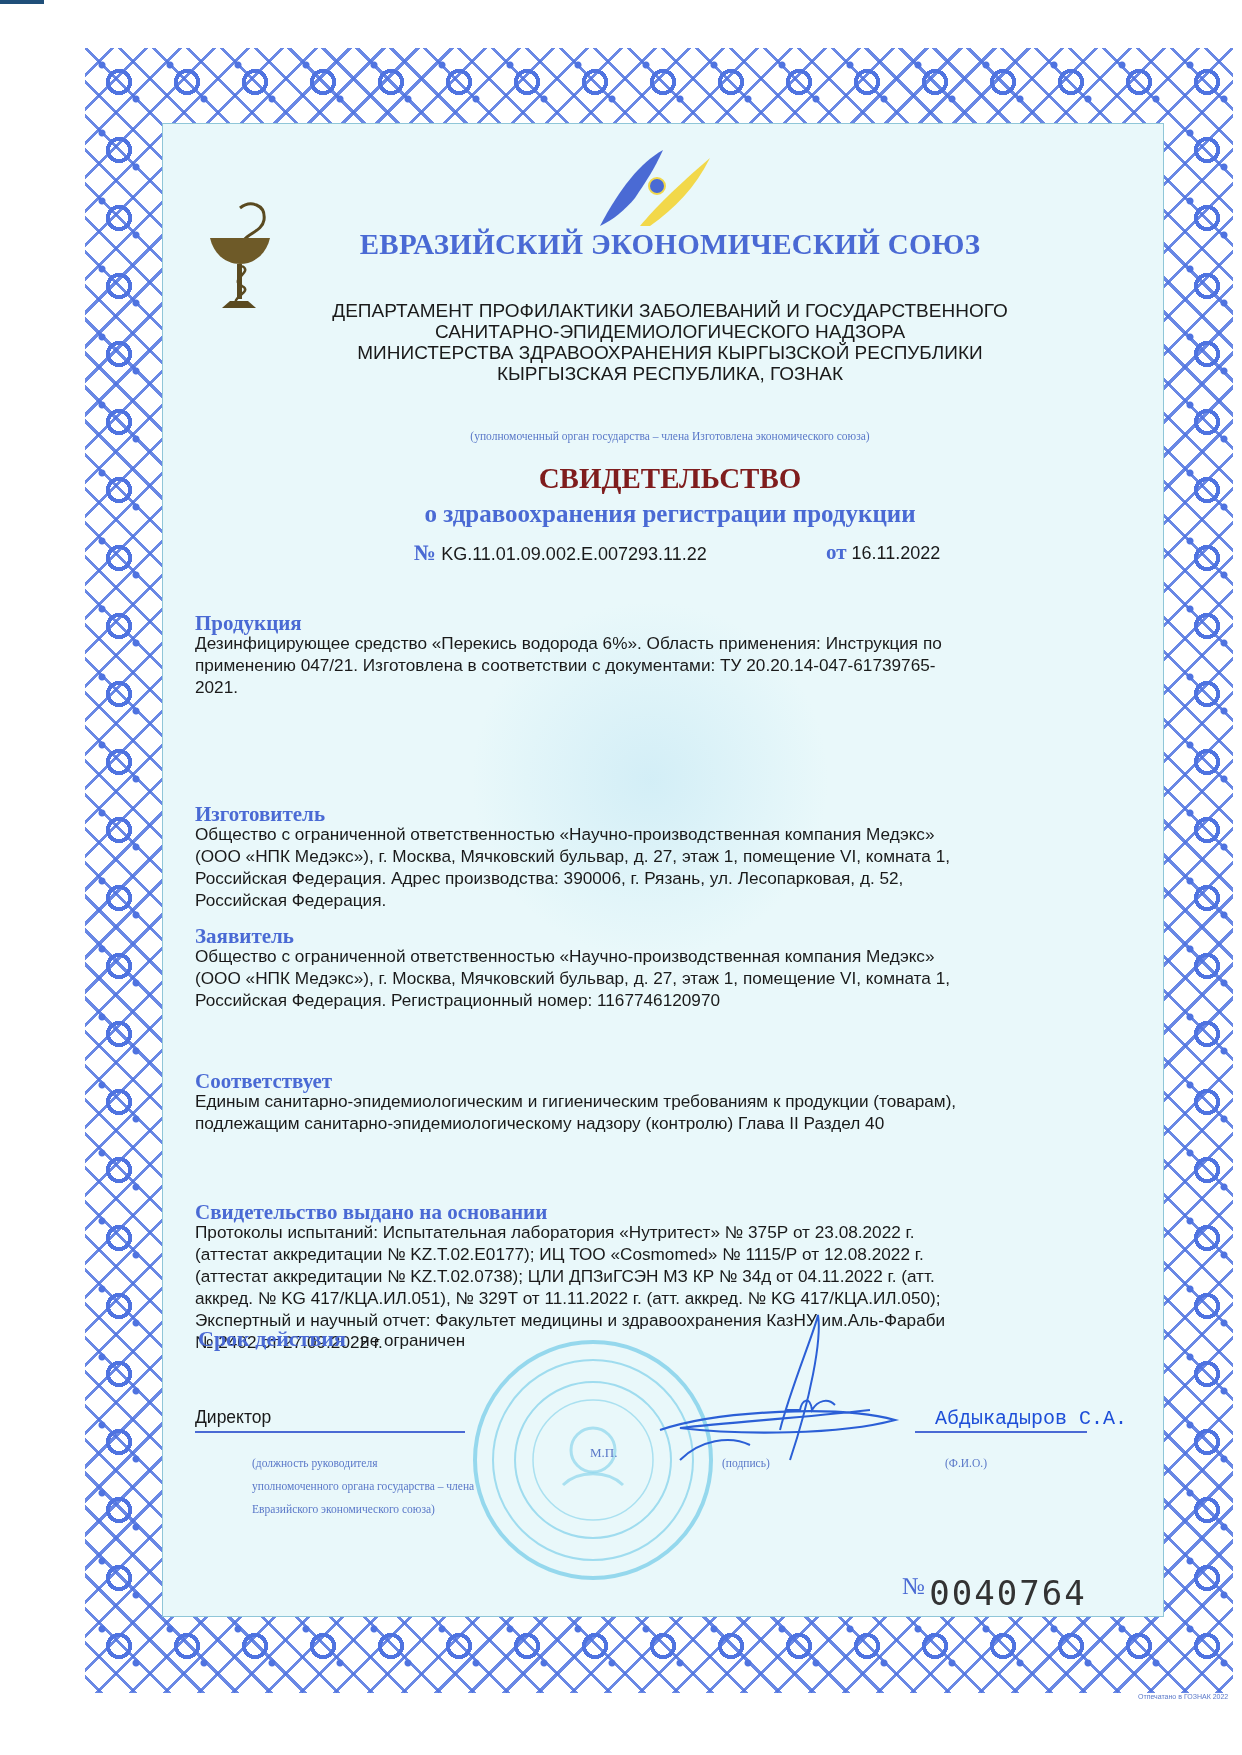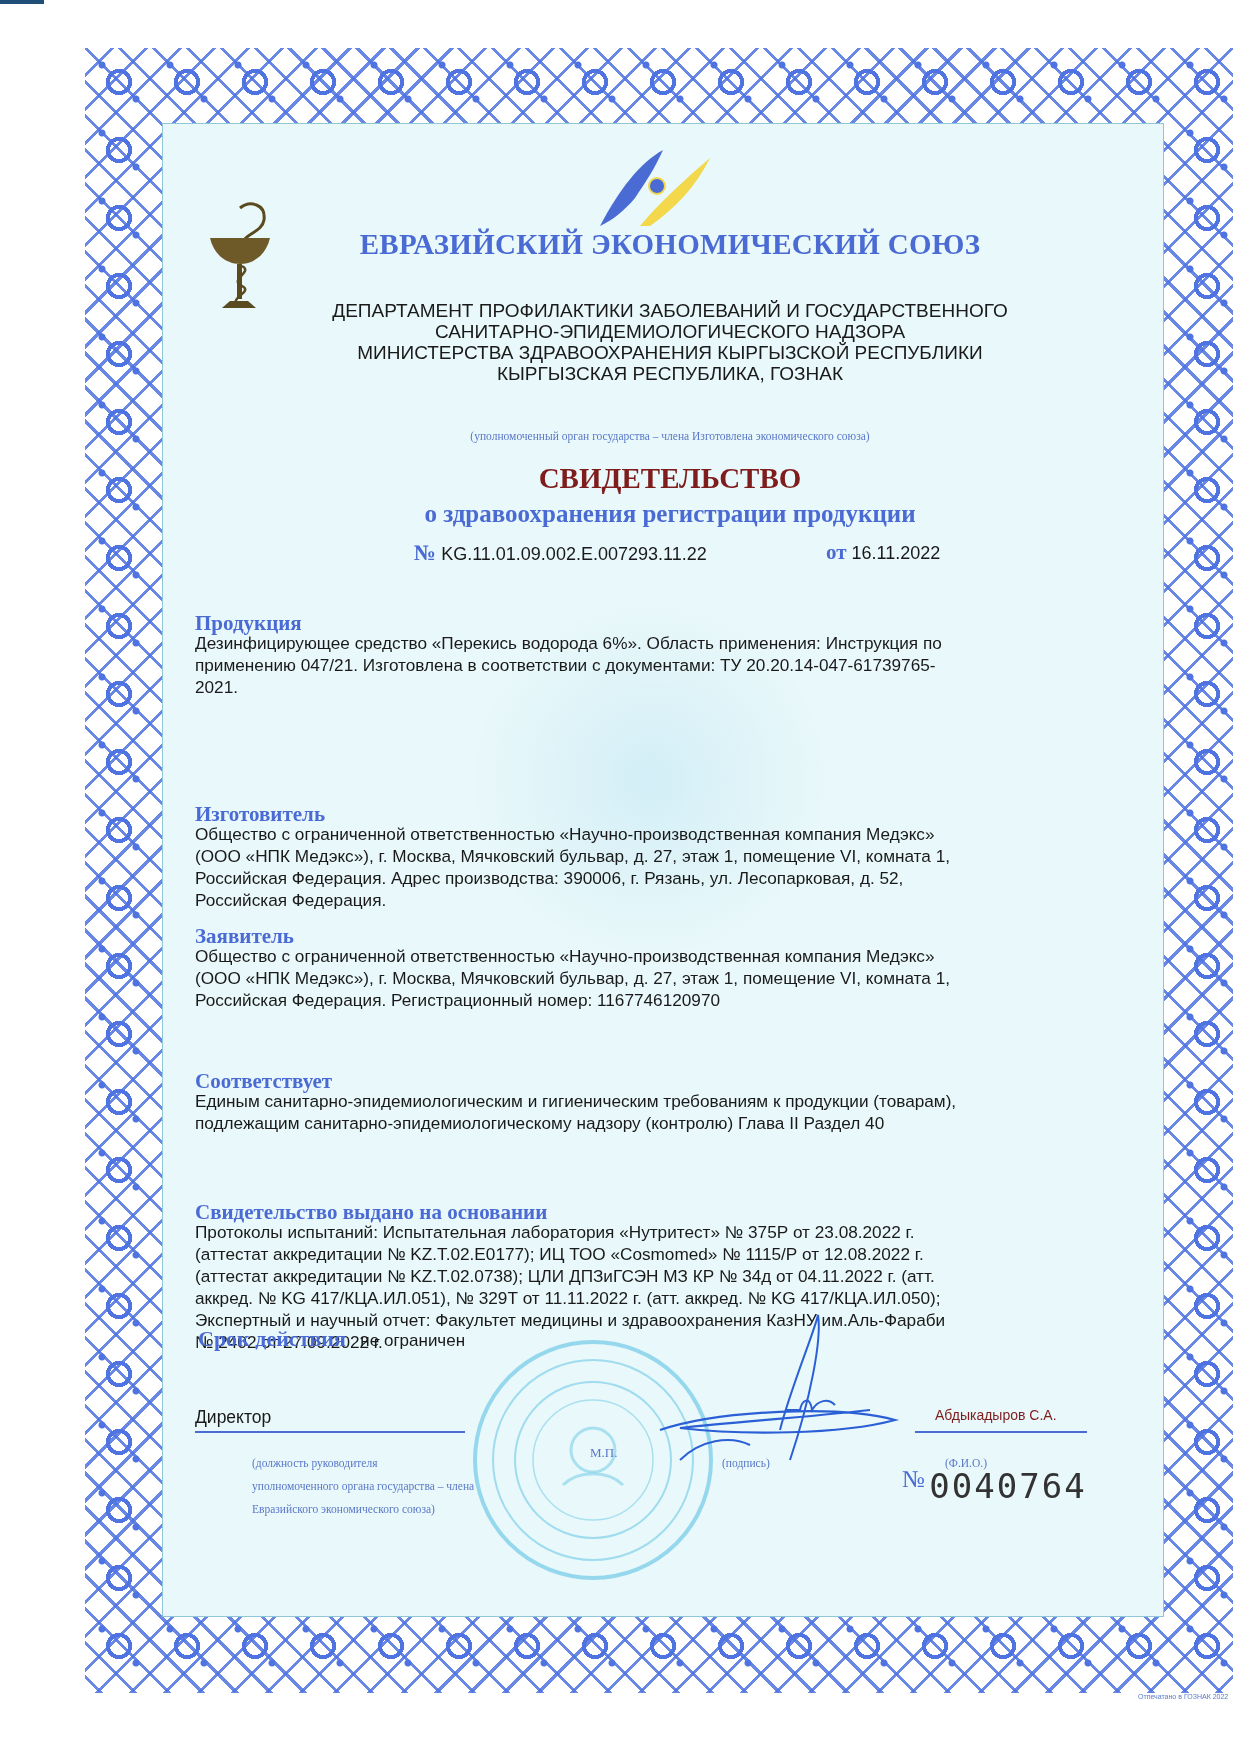--- a/index.html
+++ b/index.html
@@ -73,31 +73,31 @@
   .section-body {
     font-size: 17.2px; line-height: 22px; color: #1a1a1a; white-space: pre-line;
   }
   .validity-row { left: 198px; top: 1330px; }
   .validity-row .section-heading { display: inline; font-size: 22px; }
   .validity-value { font-size: 17px; color: #1a1a1a; margin-left: 10px; }
   .position-label { left: 195px; top: 1407px; font-size: 17.5px; color: #1a1a1a; }
   .line { height: 2px; background: #4a6ad4; }
   .line1 { left: 195px; top: 1431px; width: 270px; }
   .line2 { left: 915px; top: 1431px; width: 172px; }
-  .director-name { left: 935px; top: 1407px; font-size: 14px; color: #7f1d1d; }
+  .director-name { left: 935px; top: 1407px; font-size: 20px; color: #1d4ed8; font-family: Liberation Mono, monospace; }
   .caption {
     font-family: "Liberation Serif", serif; font-size: 11.5px; color: #5a78c8; line-height: 23px;
   }
   .cap-position { left: 208px; top: 1452px; }
   .cap-mp { left: 590px; top: 1441px; font-size: 13px; }
   .cap-sign { left: 722px; top: 1452px; }
   .cap-fio { left: 945px; top: 1452px; }
   .stamp { left: 468px; top: 1335px; width: 250px; height: 250px; }
   .signature { left: 640px; top: 1310px; width: 260px; height: 170px; }
-  .serial { left: 902px; top: 1466px; }
+  .serial { left: 902px; top: 1573px; }
   .serial .lbl {
     font-family: "Liberation Serif", serif; font-size: 24px; color: #4a6ad4; vertical-align: top;
   }
   .serial .num {
     font-family: "DejaVu Sans Mono", monospace; font-size: 34px; color: #333333; letter-spacing: 2px;
   }
   .printer-note {
     left: 1138px; top: 1693px; font-size: 7px; color: #5a78c8; white-space: nowrap;
   }
 </style>

